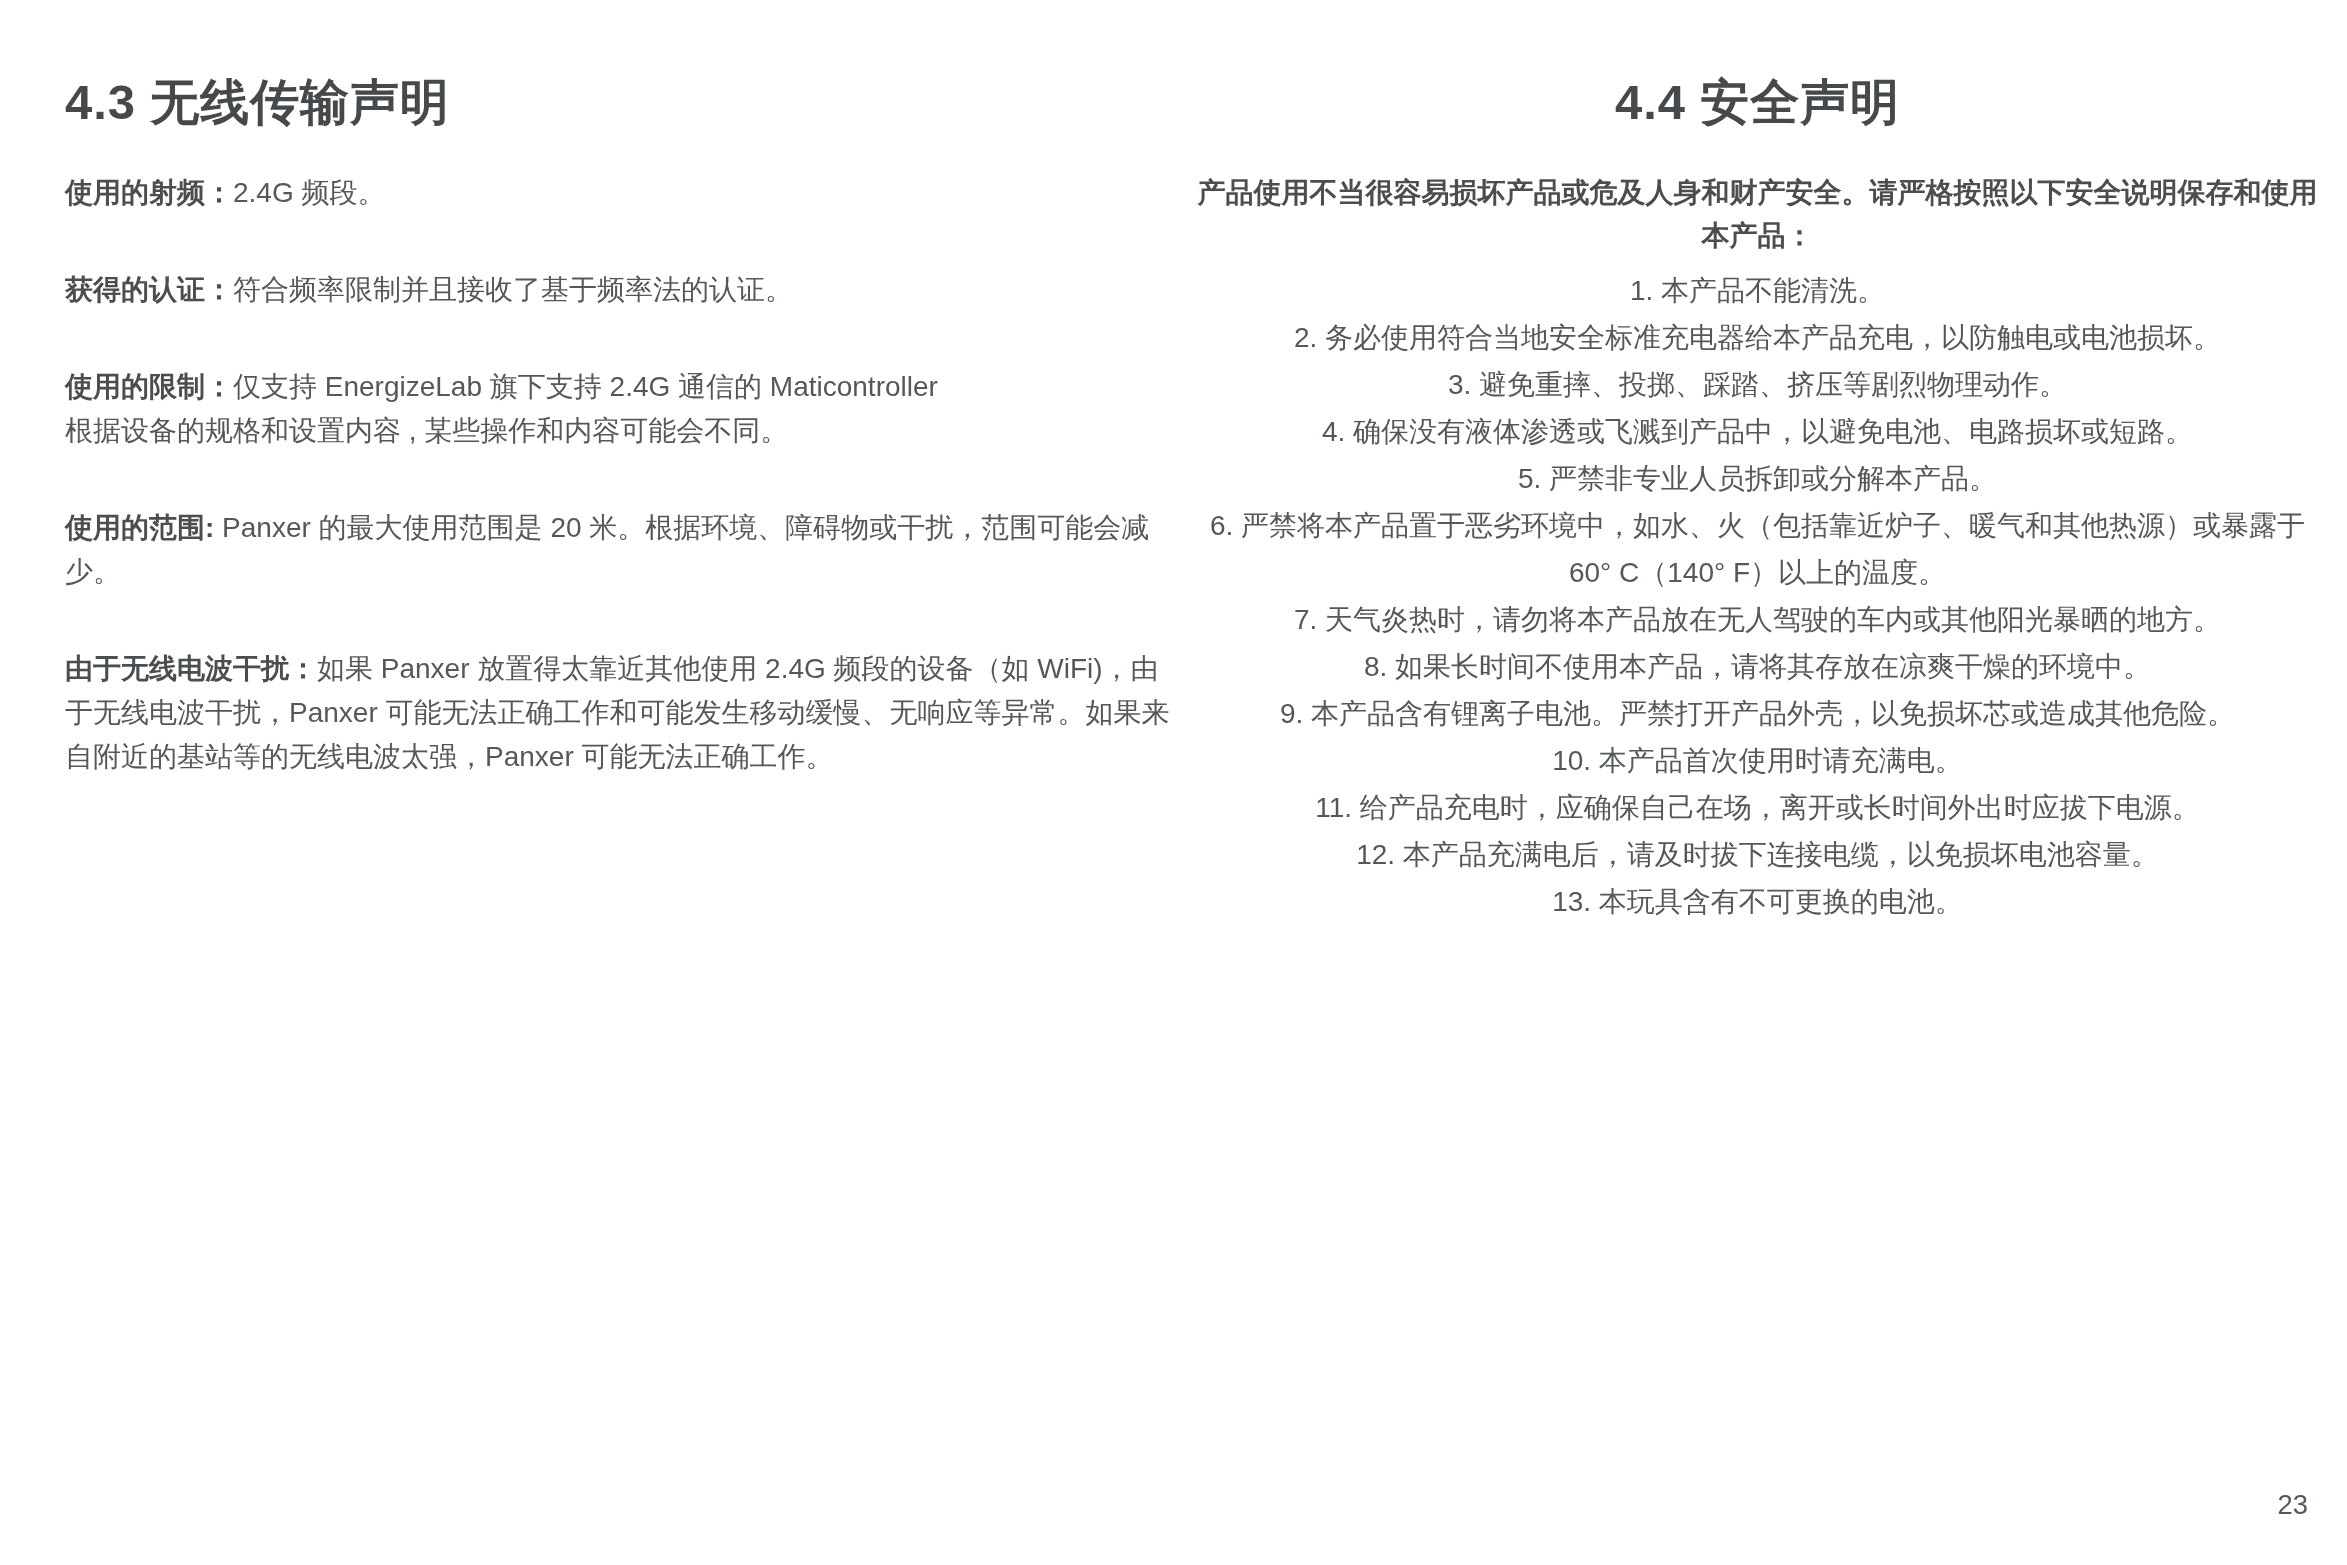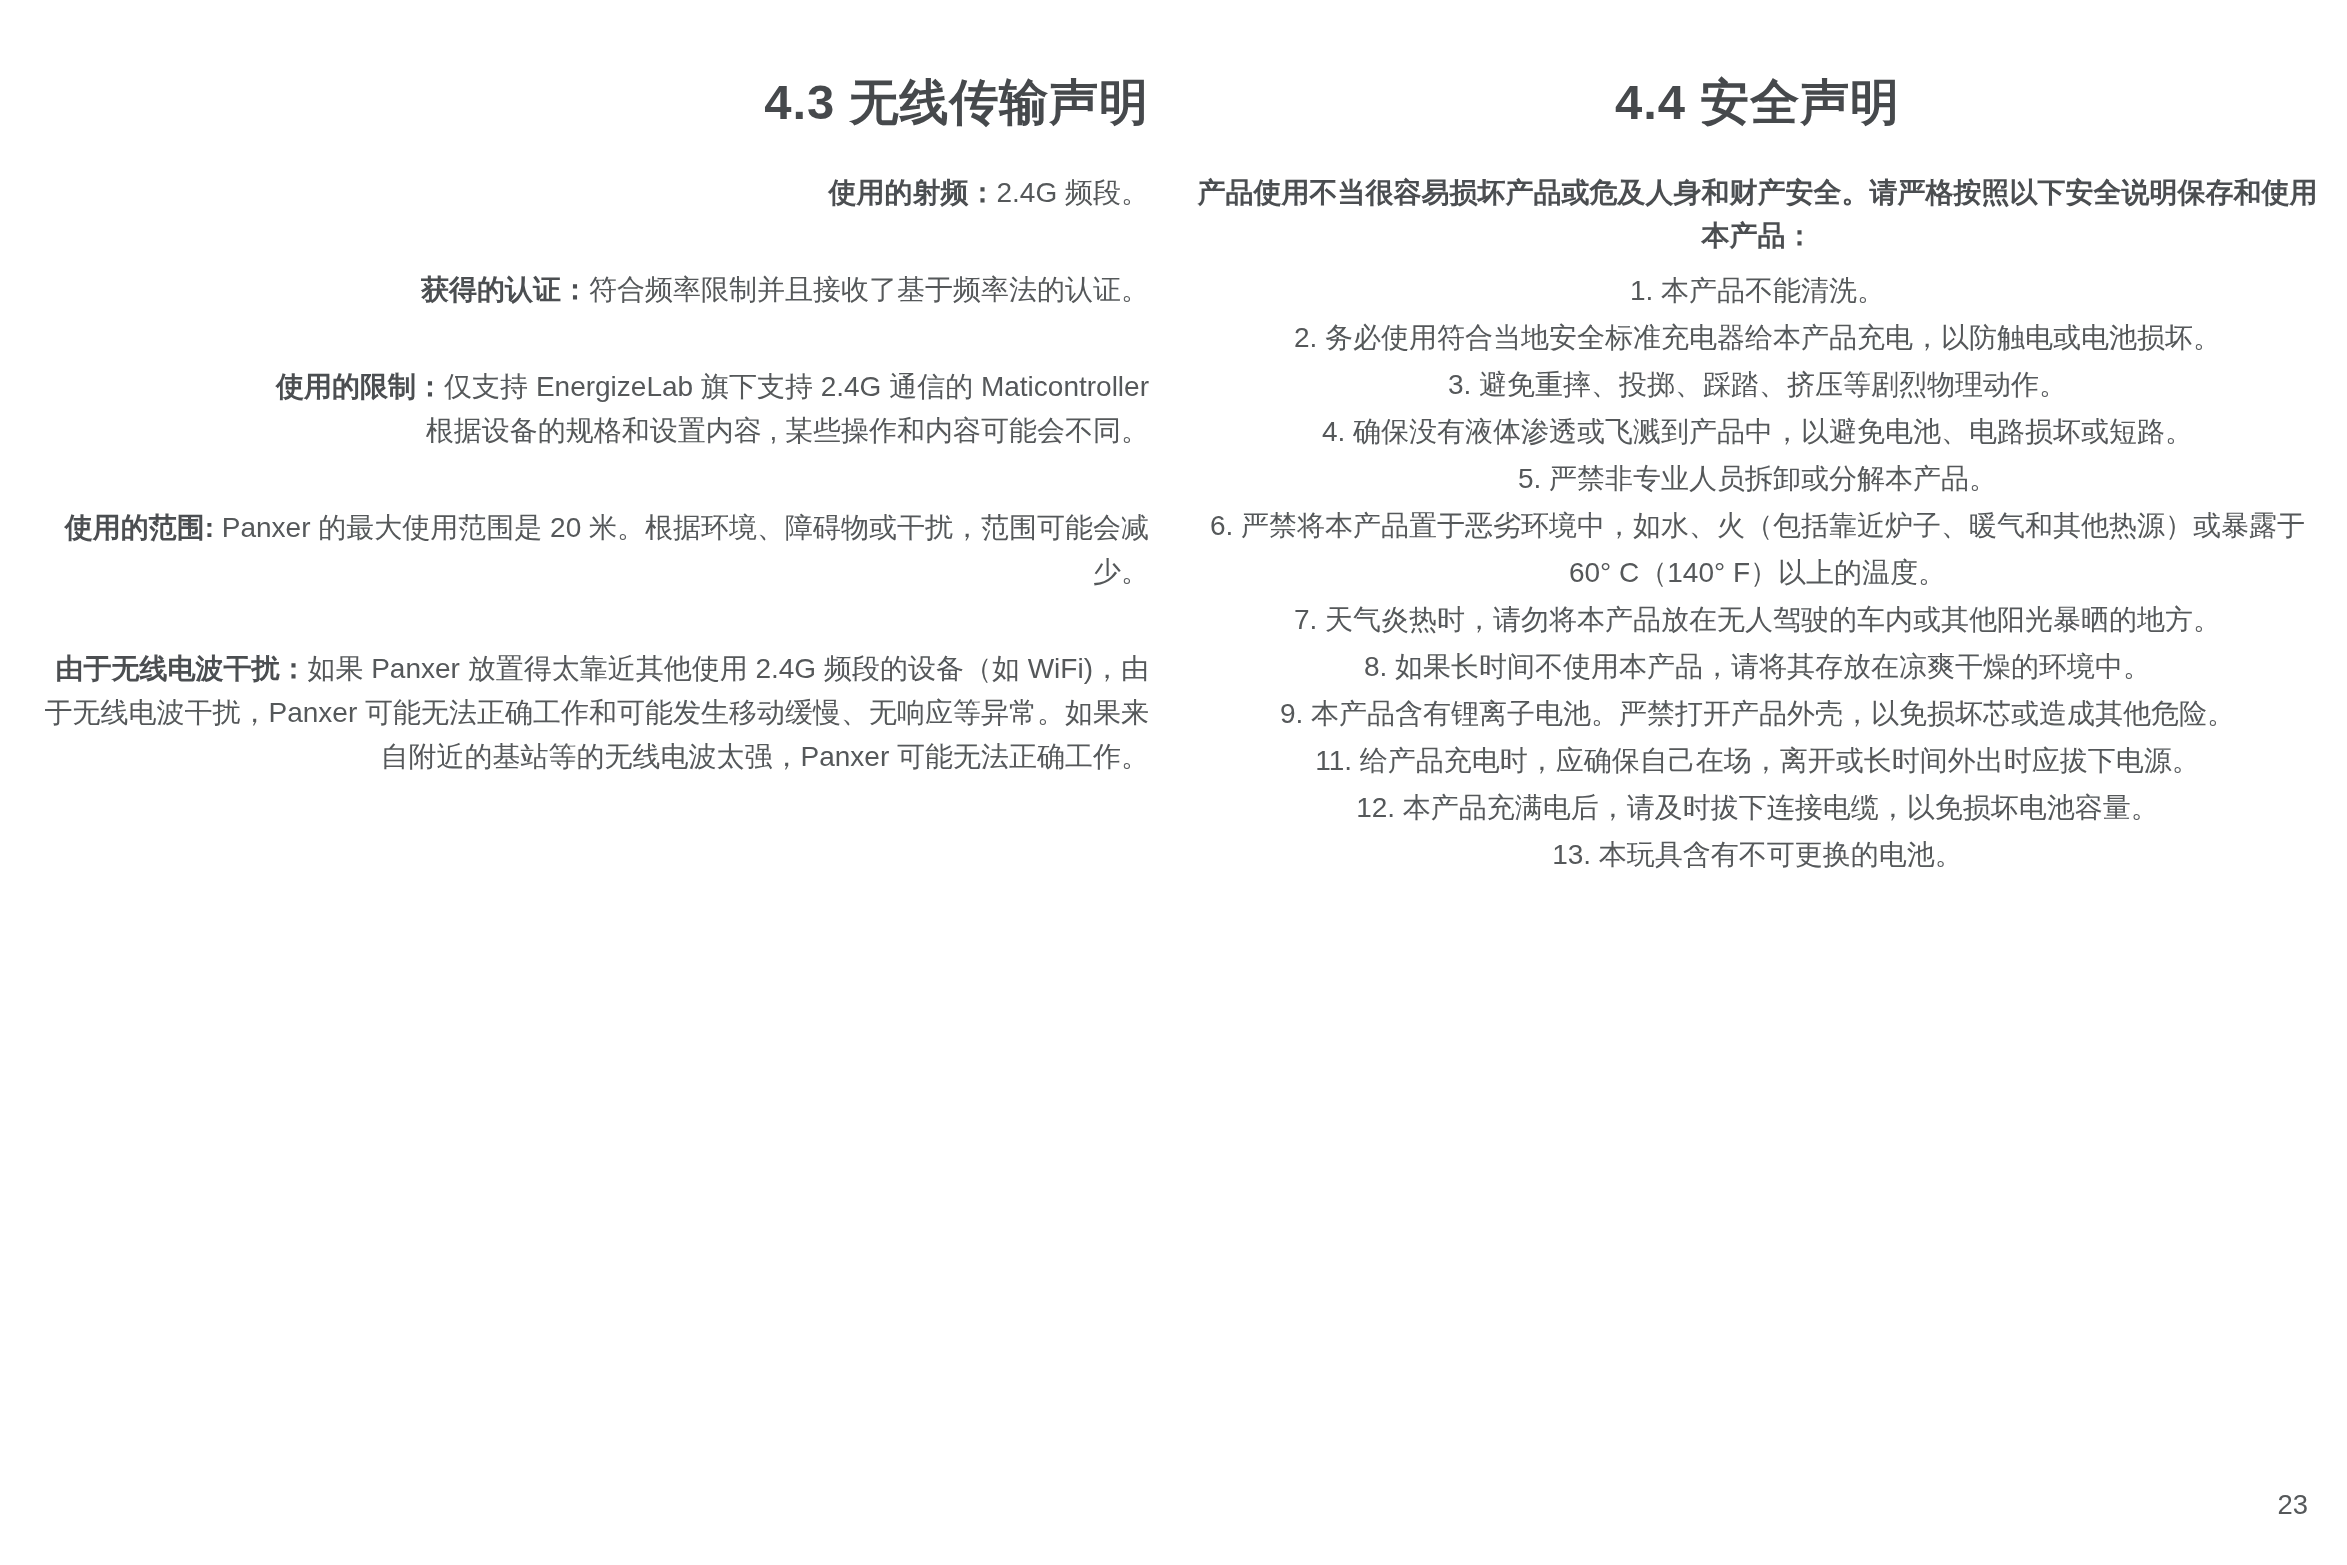--- a/index.html
+++ b/index.html
@@ -14,23 +14,22 @@
     background: #ffffff;
     font-family: "Liberation Sans", "DejaVu Sans", sans-serif;
     color: #55585A;
     overflow: hidden;
   }
   .col {
     position: absolute;
     top: 74px;
   }
   .col-left {
-    left: 37px;
+    left: 65px;
     width: 1112px;
-    text-align: right;
   }
   .col-right {
     left: 1197px;
     width: 1121px;
     text-align: center;
   }
   h1.section-heading {
     margin: 0 0 40px 0;
     font-size: 49px;
     line-height: 57px;
@@ -98,20 +97,21 @@
     <div class="safety-list">
         <div class="safety-item">1. 本产品不能清洗。</div>
         <div class="safety-item">2. 务必使用符合当地安全标准充电器给本产品充电，以防触电或电池损坏。</div>
         <div class="safety-item">3. 避免重摔、投掷、踩踏、挤压等剧烈物理动作。</div>
         <div class="safety-item">4. 确保没有液体渗透或飞溅到产品中，以避免电池、电路损坏或短路。</div>
         <div class="safety-item">5. 严禁非专业人员拆卸或分解本产品。</div>
         <div class="safety-item">6. 严禁将本产品置于恶劣环境中，如水、火（包括靠近炉子、暖气和其他热源）或暴露于 60° C（140° F）以上的温度。</div>
         <div class="safety-item">7. 天气炎热时，请勿将本产品放在无人驾驶的车内或其他阳光暴晒的地方。</div>
         <div class="safety-item">8. 如果长时间不使用本产品，请将其存放在凉爽干燥的环境中。</div>
         <div class="safety-item">9. 本产品含有锂离子电池。严禁打开产品外壳，以免损坏芯或造成其他危险。</div>
+        <div class="safety-item">10. 本产品首次使用时请充满电。</div>
         <div class="safety-item">11. 给产品充电时，应确保自己在场，离开或长时间外出时应拔下电源。</div>
         <div class="safety-item">12. 本产品充满电后，请及时拔下连接电缆，以免损坏电池容量。</div>
         <div class="safety-item">13. 本玩具含有不可更换的电池。</div>
       </div>
   </section>
 
   <div class="page-number">23</div>
 </div>
 
 

